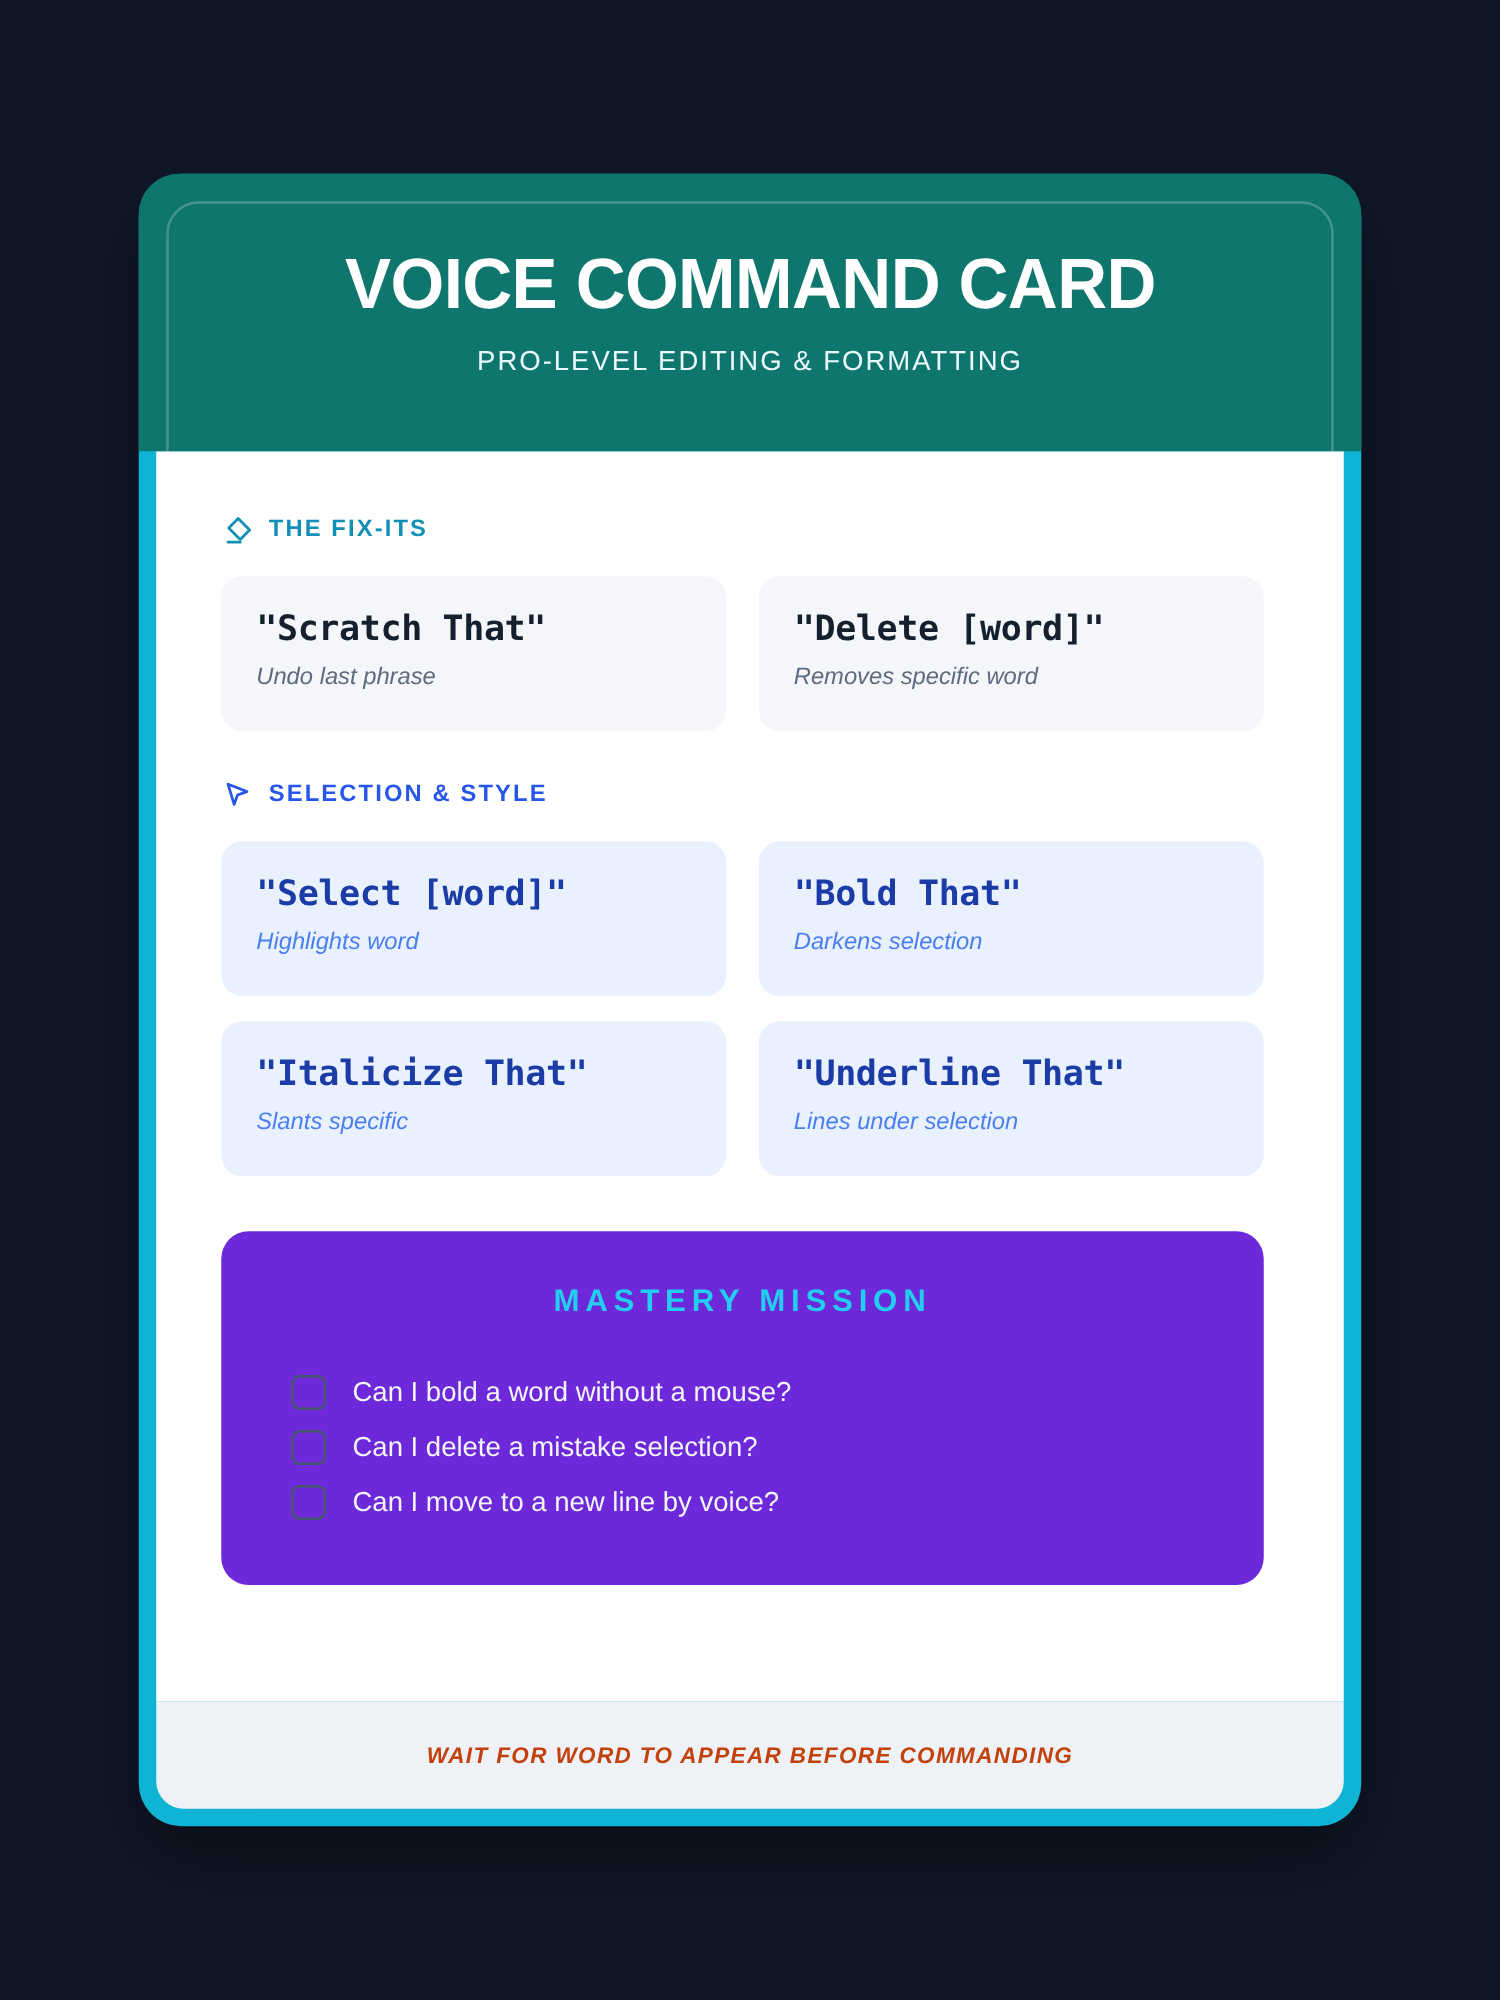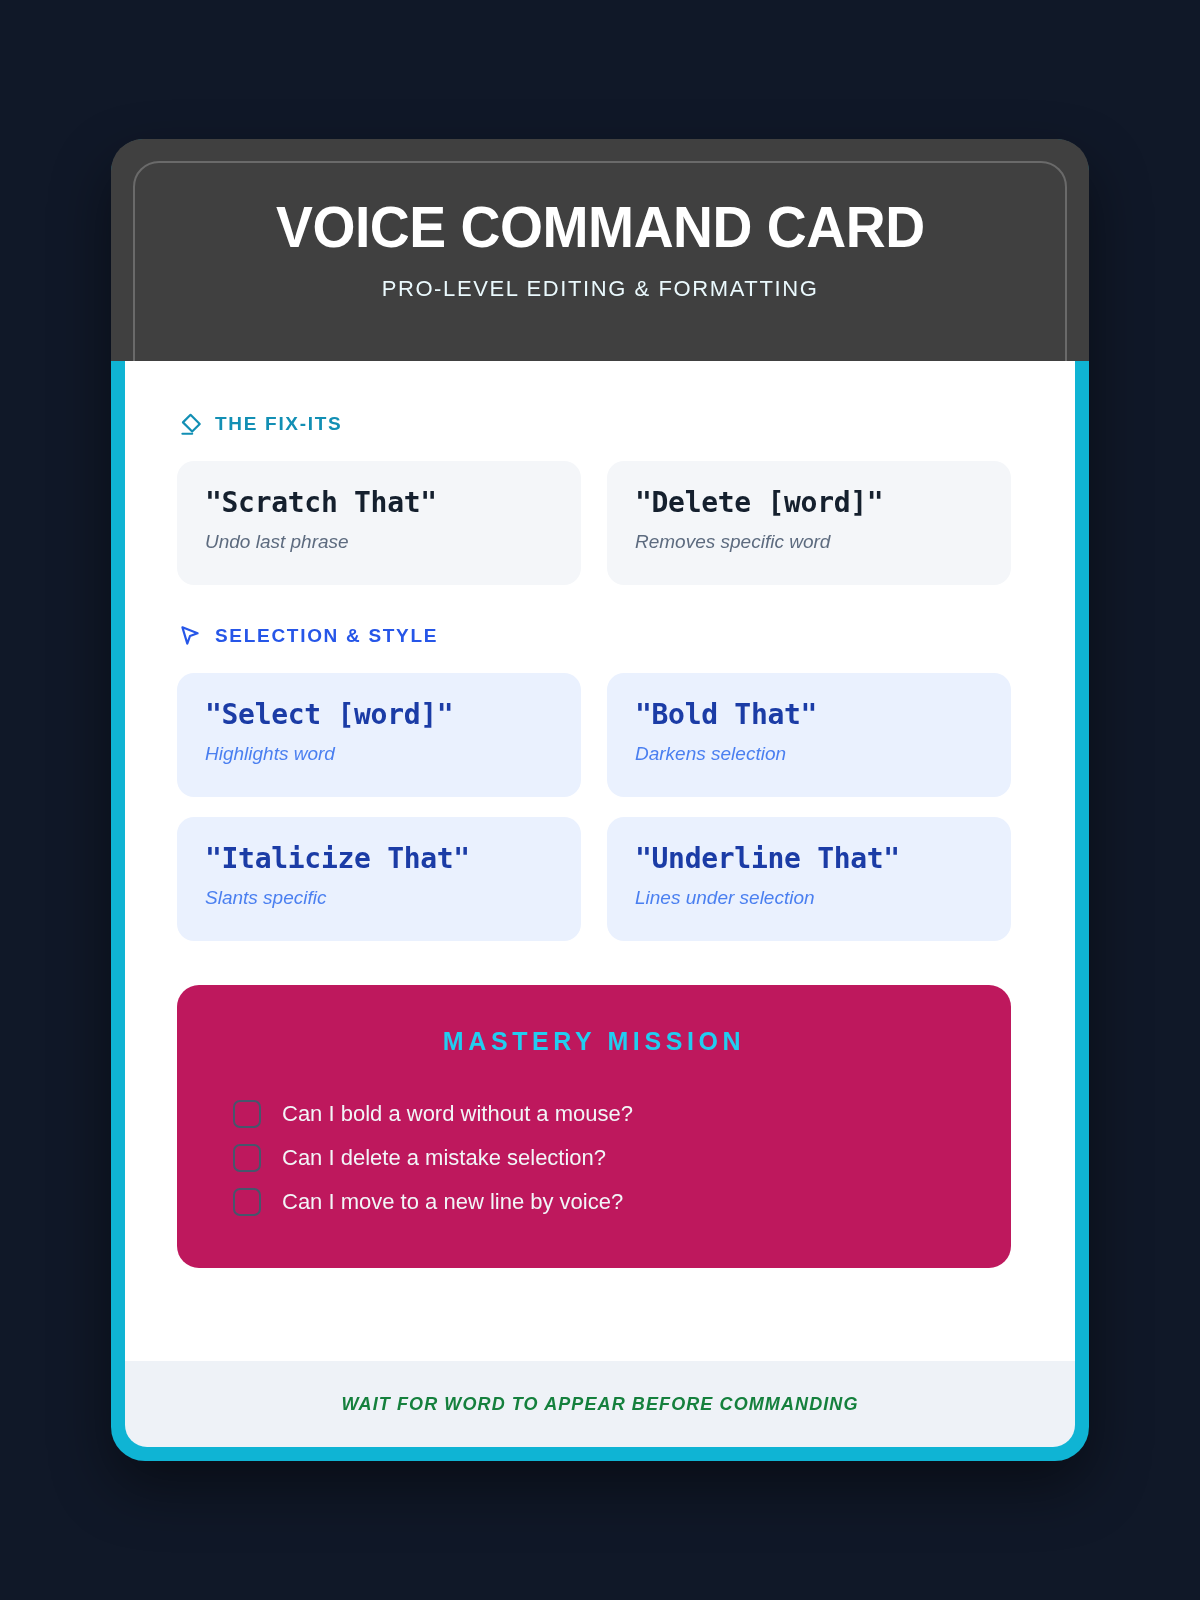--- a/index.html
+++ b/index.html
@@ -25,21 +25,21 @@
     border-radius: 34px;
     box-shadow: 0 26px 60px rgba(0,0,0,0.45);
     padding: 0 14px 14px 14px;
     display: flex;
     flex-direction: column;
   }
 
   
   .card-header {
     height: 222px;
-    background: #404040;
+    background: #0f766e;
     border-radius: 32px 32px 0 0;
     margin: 0 -14px;
     position: relative;
     display: flex;
     flex-direction: column;
     align-items: center;
     justify-content: center;
     overflow: hidden;
   }
   .card-header::after {
@@ -129,21 +129,21 @@
   .cmd-card.gray .cmd-desc  { color: #5d6b7f; }
   .cmd-card.blue .cmd-title { color: #1b3ca6; }
   .cmd-card.blue .cmd-desc  { color: #4a7ff0; }
 
   .spacer-sections { height: 38px; }
 
   
   .mission {
     margin-top: 44px;
     margin-bottom: 22px;
-    background: #be185d;
+    background: #6d28d9;
     border-radius: 22px;
     padding: 42px 44px 44px 44px;
   }
   .mission-title {
     text-align: center;
     color: #22cdf0;
     font-size: 25px;
     font-weight: 700;
     letter-spacing: 4.6px;
     margin-bottom: 36px;
@@ -171,21 +171,21 @@
   
   .card-footer {
     height: 86px;
     background: #eef2f7;
     border-radius: 0 0 22px 22px;
     display: flex;
     align-items: center;
     justify-content: center;
   }
   .footer-text {
-    color: #15803d;
+    color: #c2410c;
     font-size: 18px;
     font-weight: 700;
     font-style: italic;
     letter-spacing: 1.1px;
     text-align: center;
   }
 </style>
 </head>
 <body>
 

